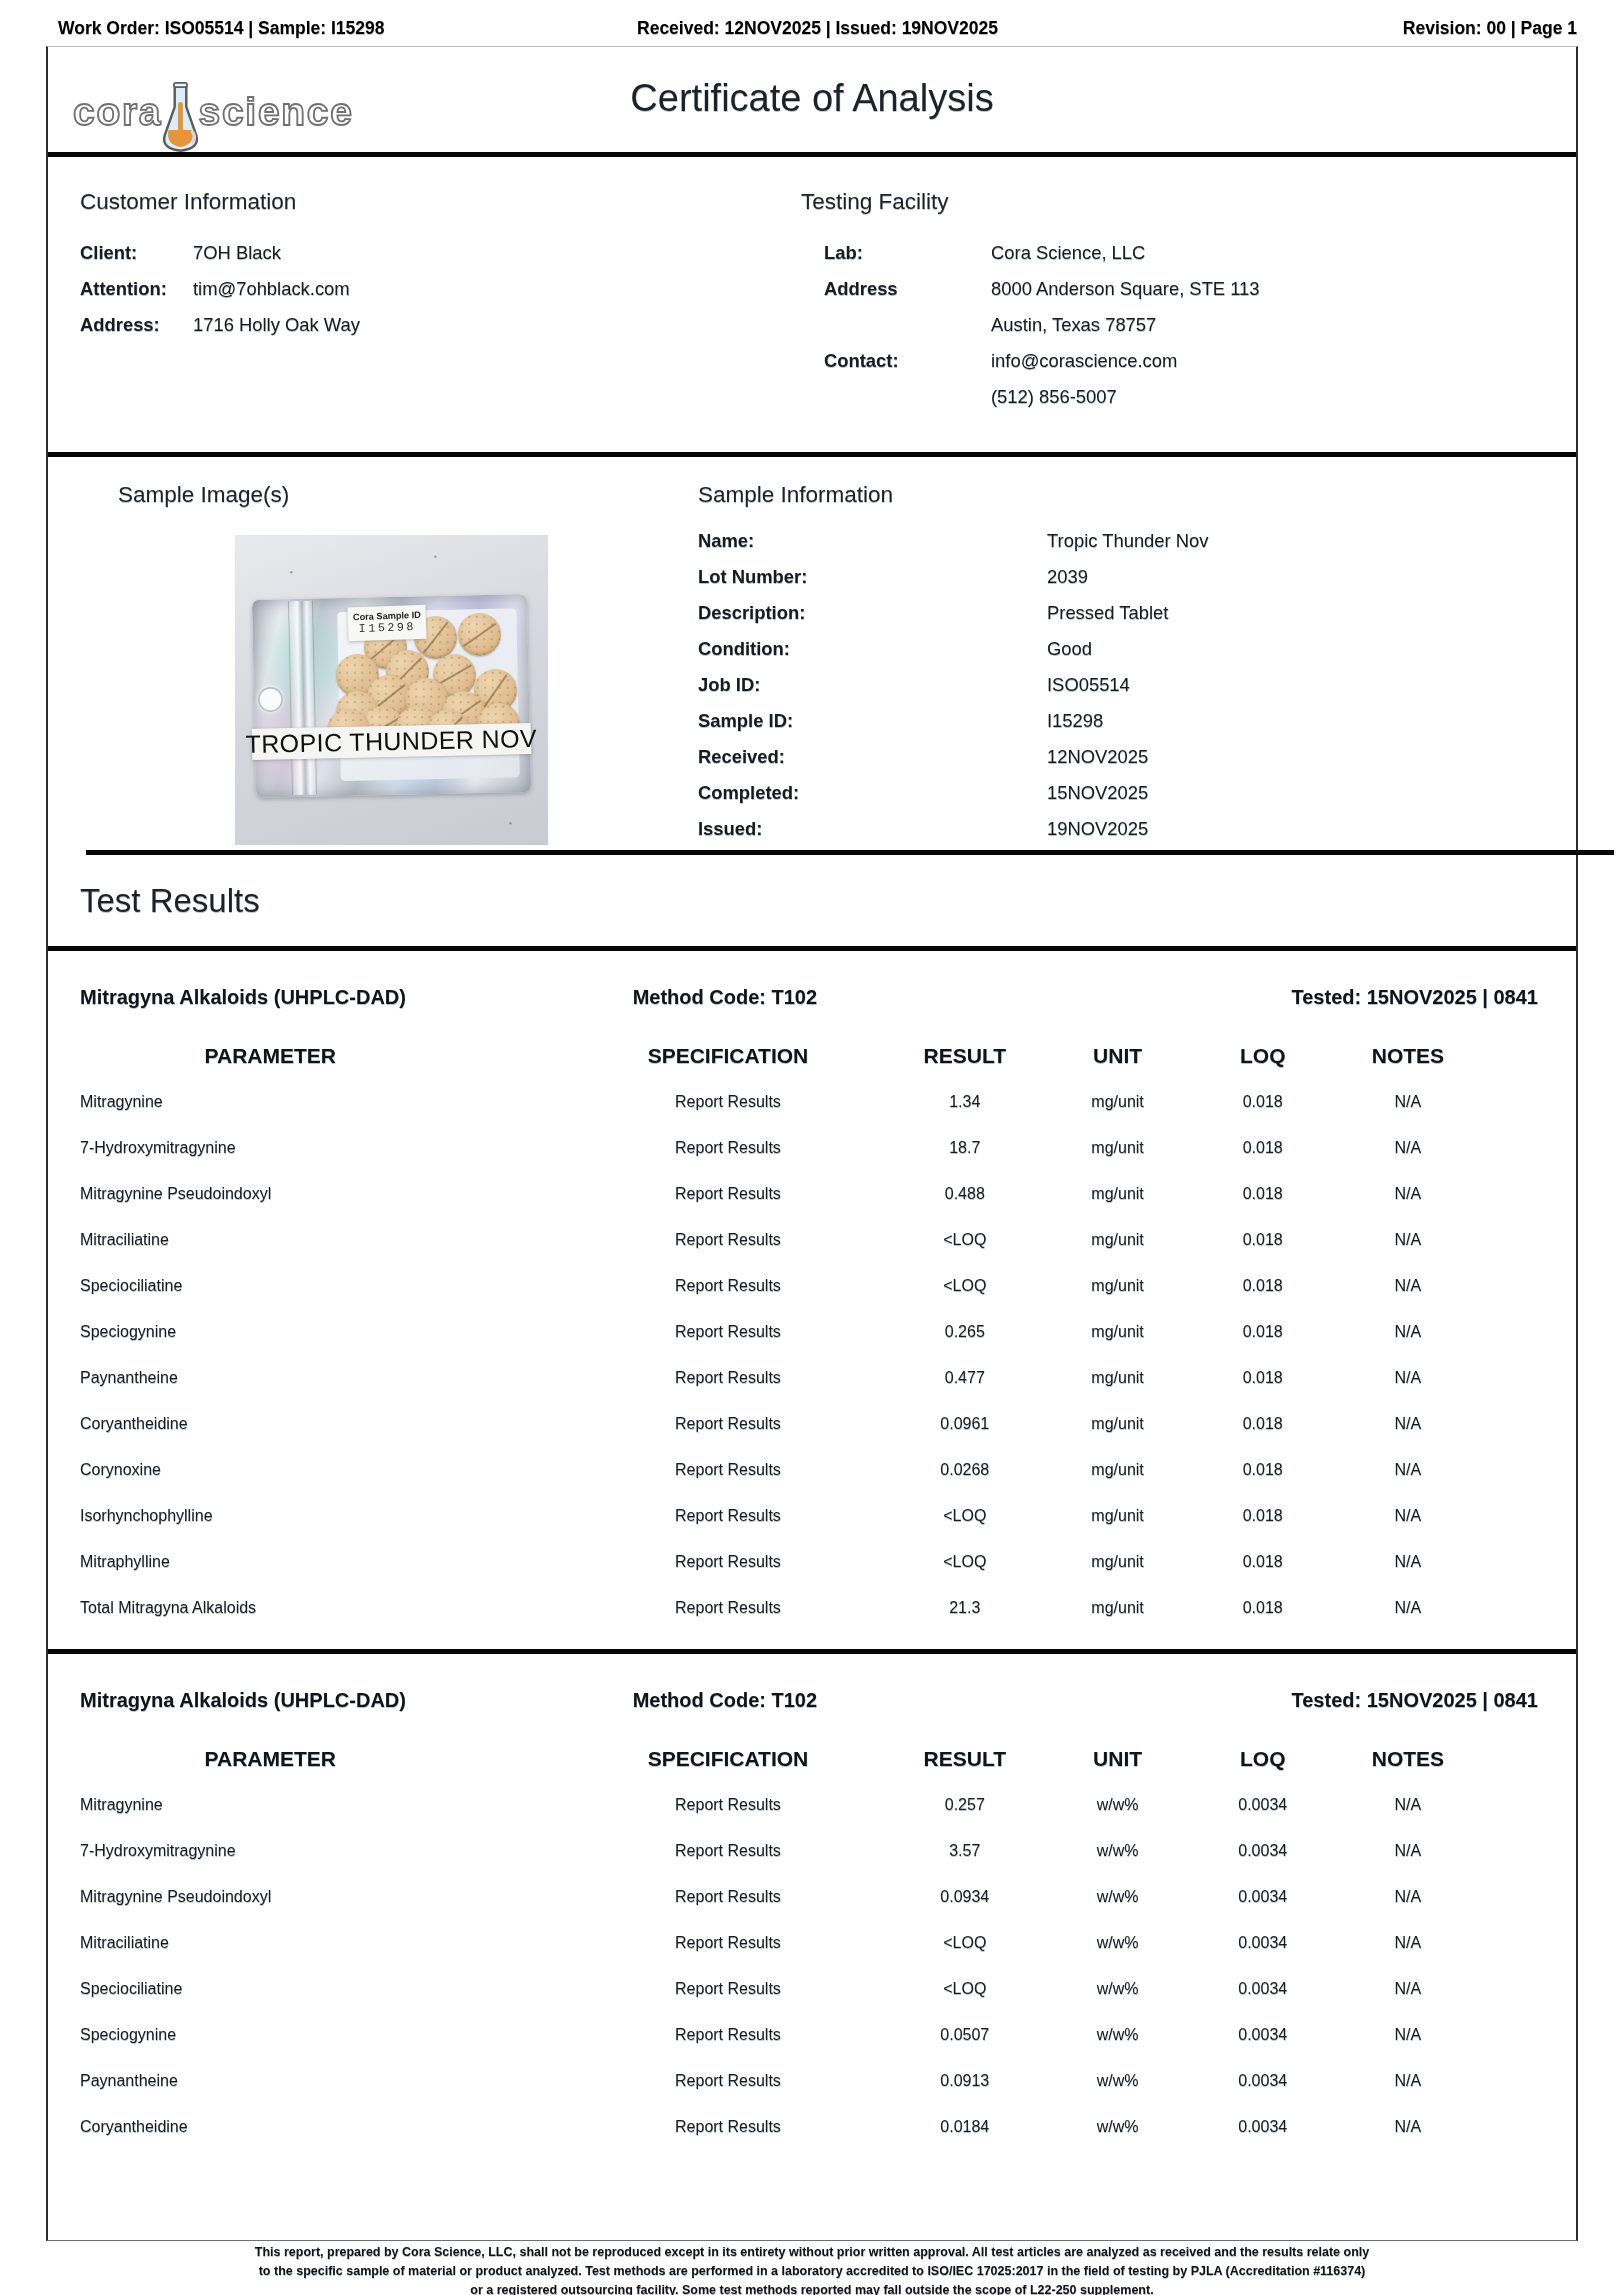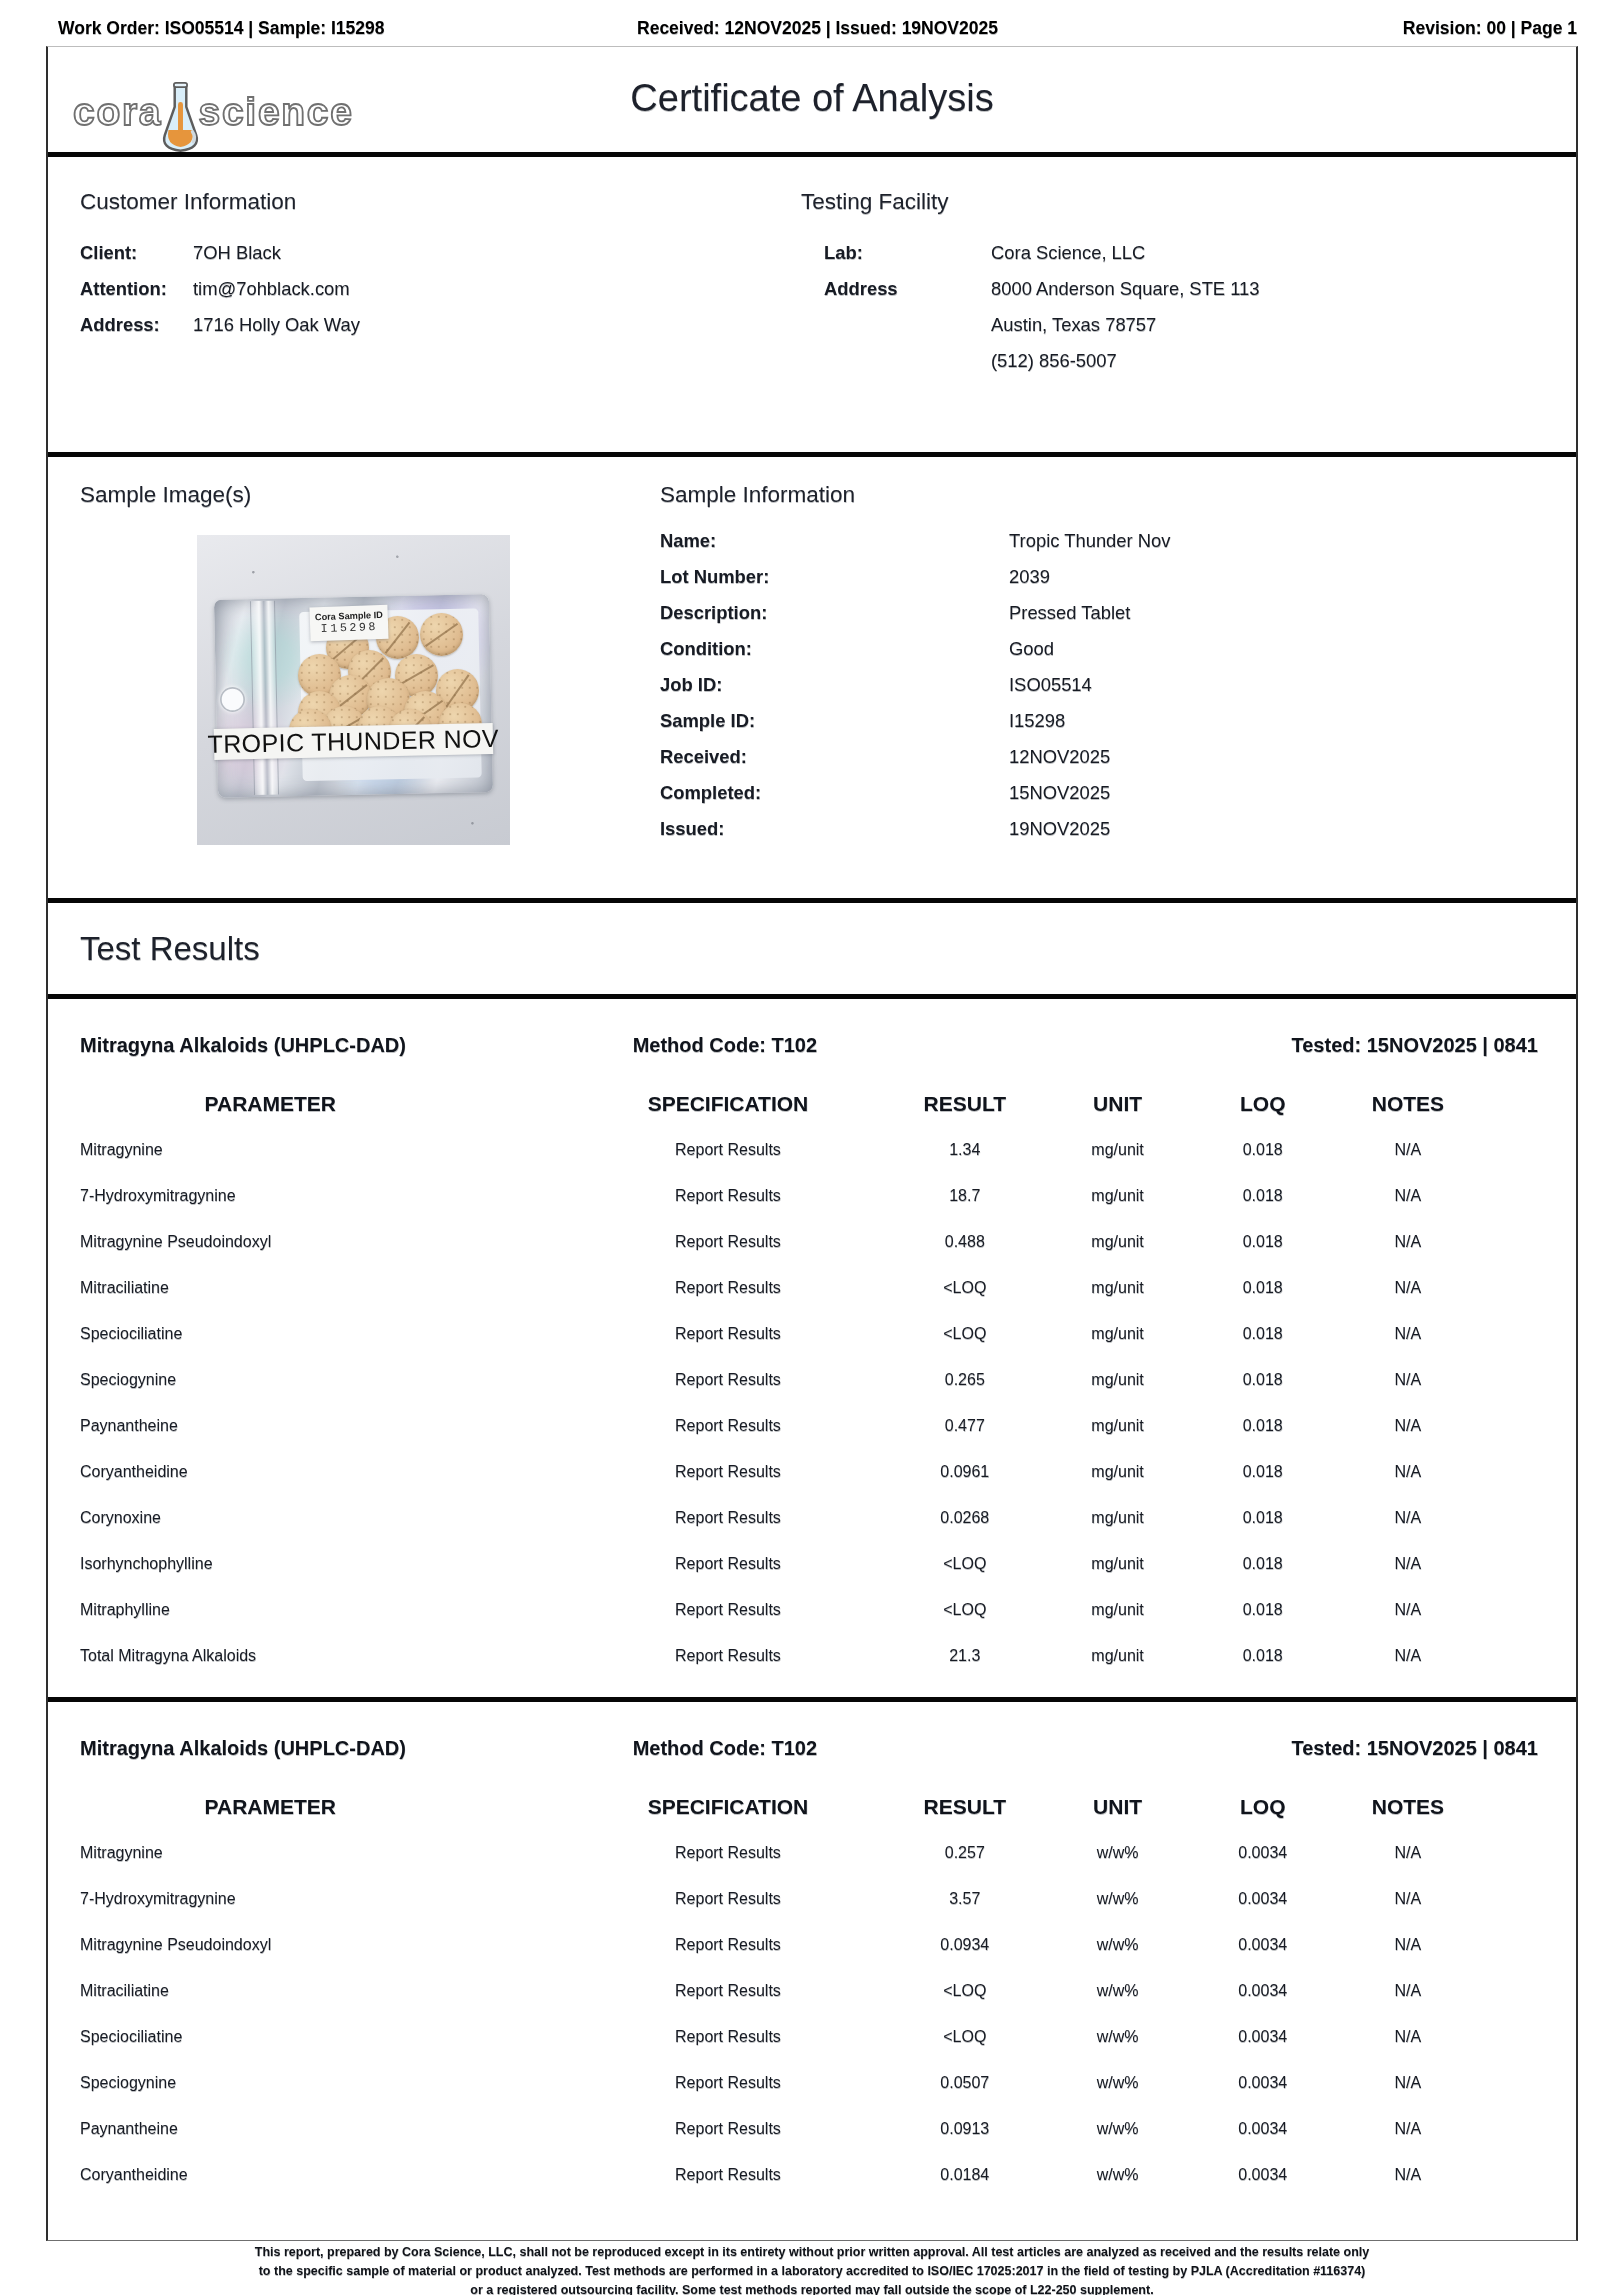--- a/index.html
+++ b/index.html
@@ -16,21 +16,21 @@
   .meta .m-left { text-align:left; padding-left:10px; }
   .meta .m-center { text-align:center; }
   .meta .m-right { text-align:right; }
   
   .frame { position:absolute; top:46px; left:46px; width:1532px; height:2195px;
     border-left:2.5px solid #2e2e2e; border-right:2.5px solid #2e2e2e;
     border-top:0.8px solid #bdbdbd; border-bottom:1.7px solid #6f6f6f; background:#fff; }
   .sec { position:relative; width:100%; border-bottom:5.8px solid #060606; }
   .sec-header { height:110px; }
   .sec-contact { height:300px; }
-  .sec-sample { height:446px; }
+  .sec-sample { height:398px;margin-left:38px; }
   .sec-results-title { height:96px; display:flex; align-items:center; }
   .sec-table1 { height:703px; }
   .sec-table2 { height:536px; border-bottom:none; }
   
   .logo { position:absolute; left:25px; top:8.3px; height:98px; display:flex; align-items:flex-end; }
   .logo-word { font-size:39px; font-weight:700; letter-spacing:1.7px; color:#ffffff;
     -webkit-text-stroke:1.8px #707070; text-shadow:0 0 0.8px #9a9a9a; line-height:83px; }
   .flask { width:43px; height:83px; margin:0 -3.3px -6.7px -3.3px; }
   .doc-title { position:absolute; left:50%; top:30px; transform:translateX(-50%);
     font-size:38px; font-weight:400; color:#1d212b; white-space:nowrap; }
@@ -159,20 +159,24 @@
         </div>
         <div class="kv-row">
           <span class="kv-label">Address</span>
           <span class="kv-value">8000 Anderson Square, STE 113</span>
         </div>
         <div class="kv-row">
           <span class="kv-label"></span>
           <span class="kv-value">Austin, Texas 78757</span>
         </div>
         <div class="kv-row">
+          <span class="kv-label">Contact:</span>
+          <span class="kv-value">info@corascience.com</span>
+        </div>
+        <div class="kv-row">
           <span class="kv-label"></span>
           <span class="kv-value">(512) 856-5007</span>
         </div>
       </div>
   </div>
 
   <div class="sec sec-sample">
     <div class="h2 sample-head-left">Sample Image(s)</div>
     <div class="h2 sample-head-right">Sample Information</div>
 

